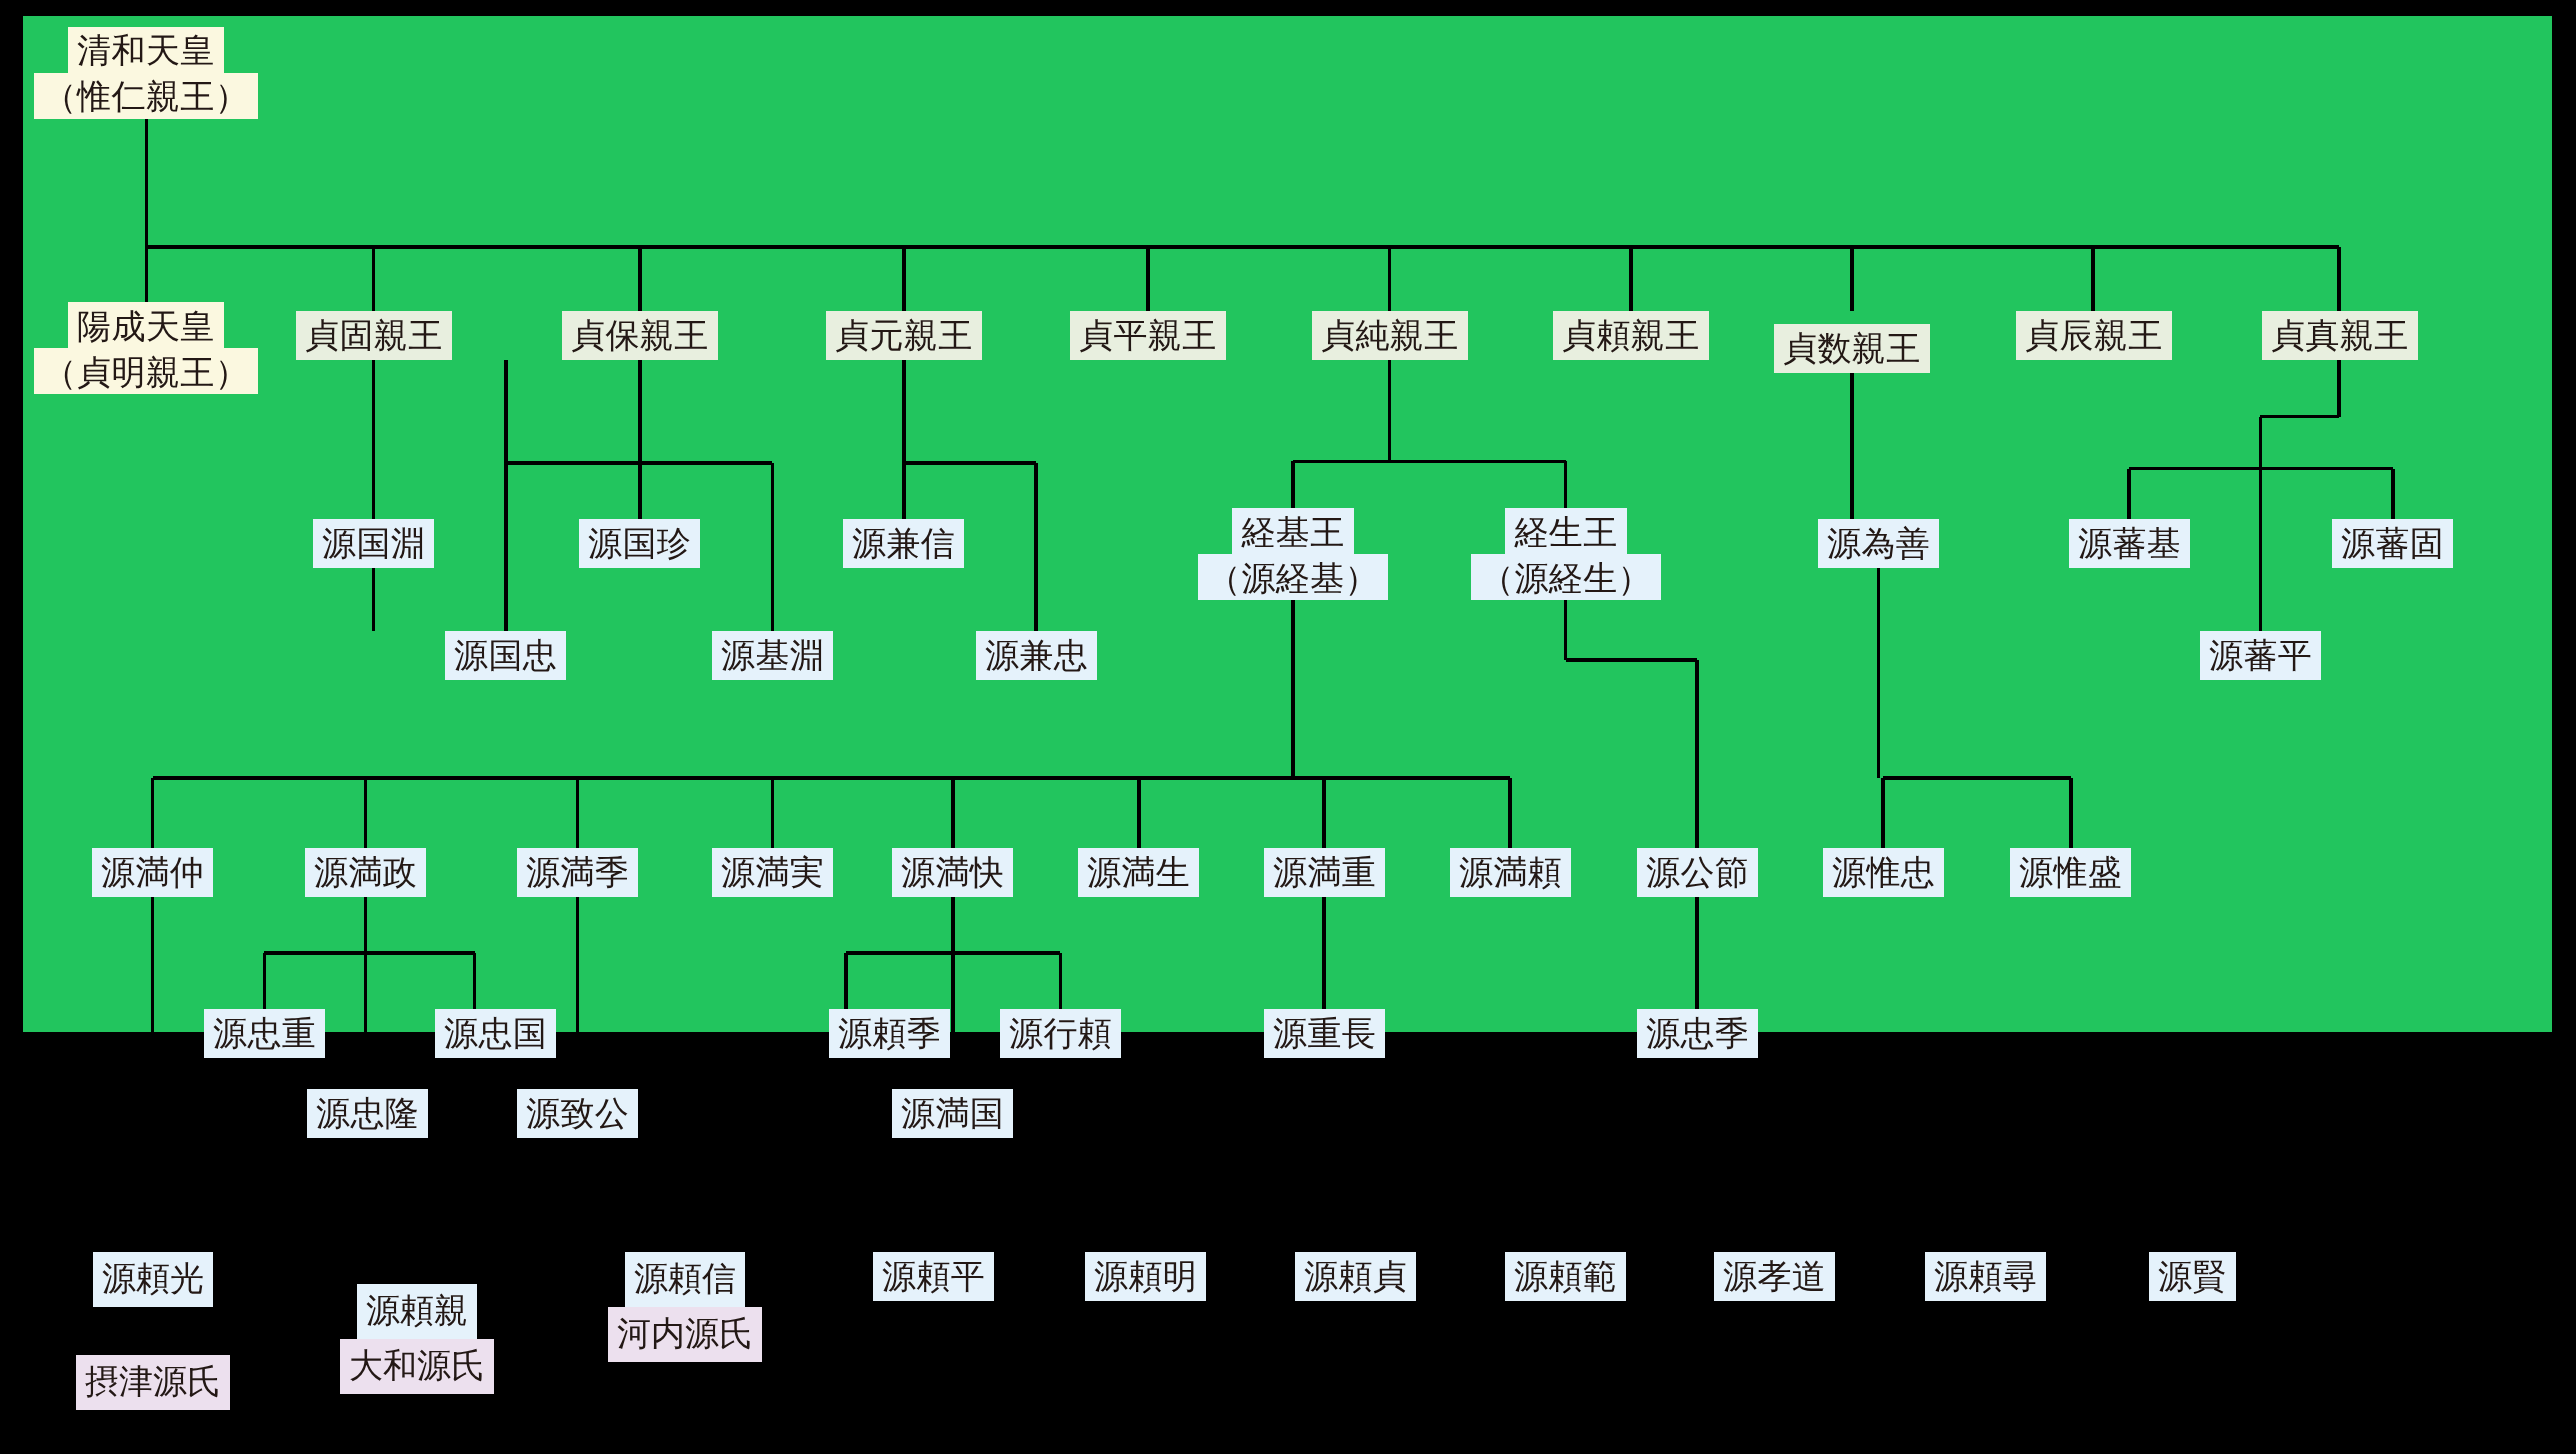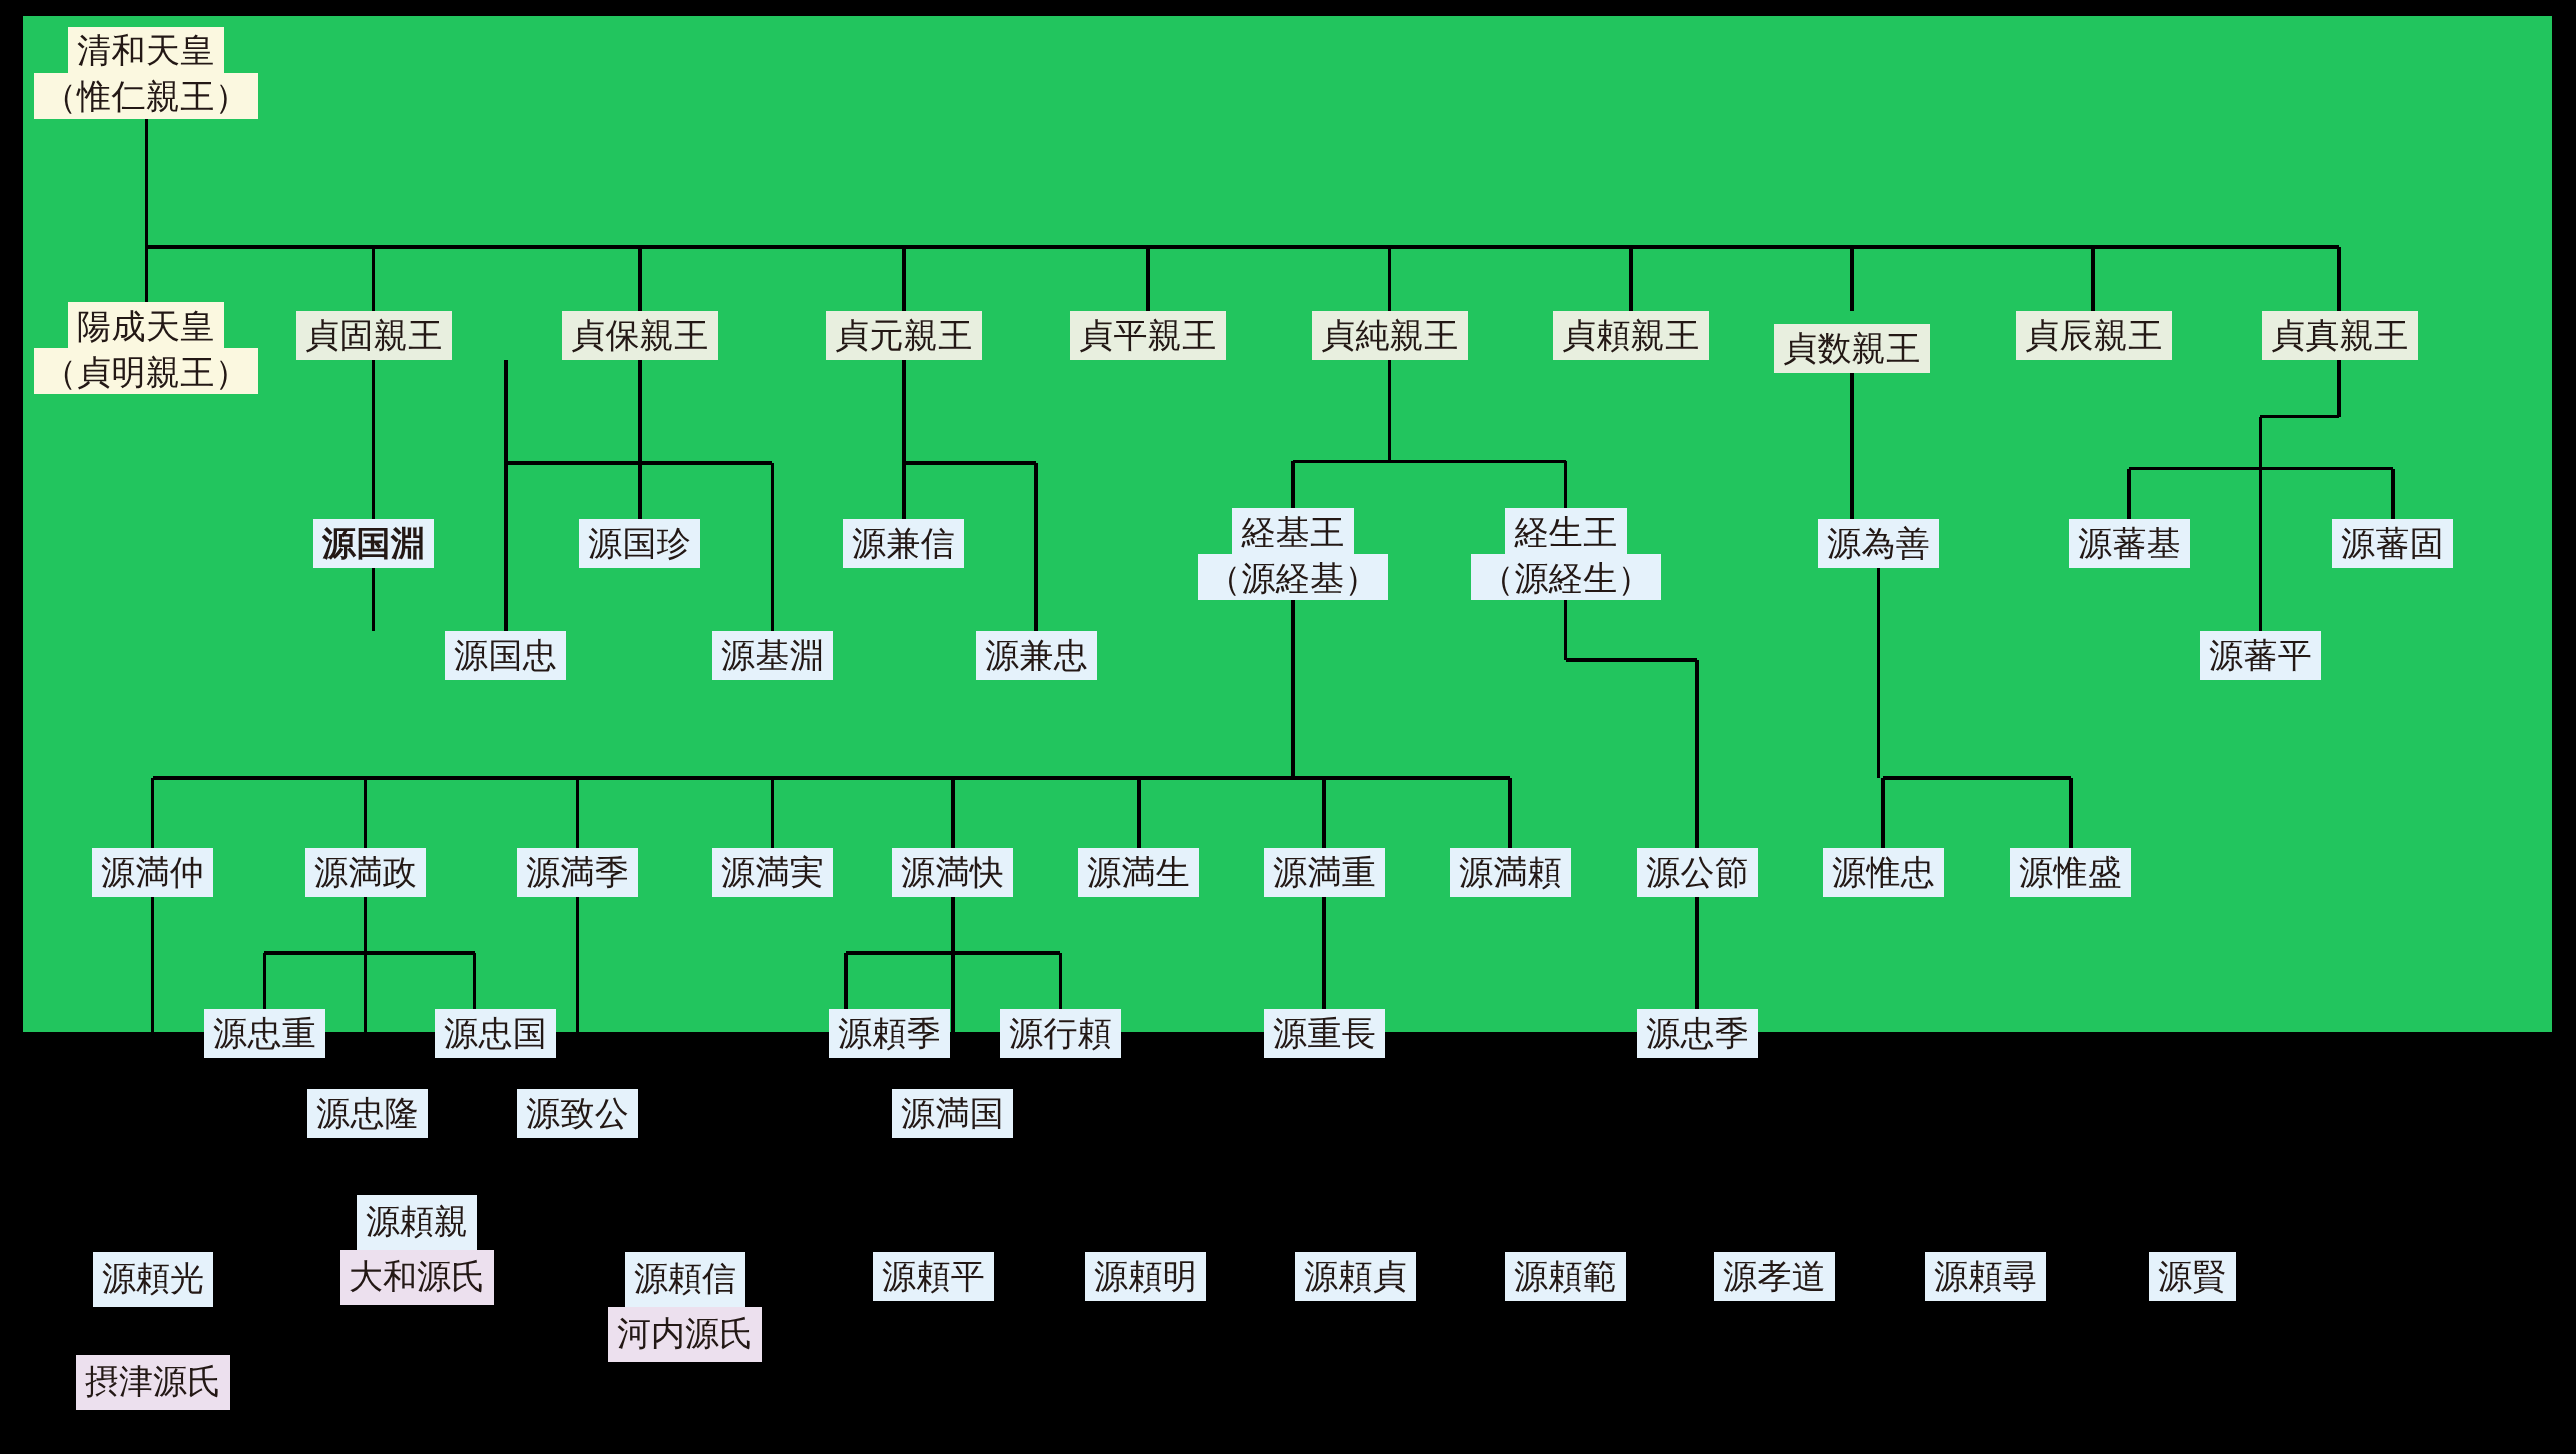--- a/index.html
+++ b/index.html
@@ -155,21 +155,21 @@
       </div>
       <div class="node t-prince" style="left: 1751px; top: 308px; justify-content: center;">
         <span class="lbl">貞数親王</span>
       </div>
       <div class="node t-prince" style="left: 1993px; top: 295px;">
         <span class="lbl">貞辰親王</span>
       </div>
       <div class="node t-prince" style="left: 2239px; top: 295px;">
         <span class="lbl">貞真親王</span>
       </div>
-      <div class="node t-minamoto" style="left: 290px; top: 503px; font-weight: bold;">
+      <div class="node t-minamoto" style="left: 290px; top: 503px;">
         <span class="lbl">源国淵</span>
       </div>
       <div class="node t-minamoto" style="left: 556px; top: 503px;">
         <span class="lbl">源国珍</span>
       </div>
       <div class="node t-minamoto" style="left: 820px; top: 503px;">
         <span class="lbl">源兼信</span>
       </div>
       <div class="node t-minamoto" style="left: 422px; top: 615px;">
         <span class="lbl">源国忠</span>
@@ -257,21 +257,21 @@
       <div class="node t-minamoto" style="left: 1241px; top: 993px;">
         <span class="lbl">源重長</span>
       </div>
       <div class="node t-minamoto" style="left: 1614px; top: 993px;">
         <span class="lbl">源忠季</span>
       </div>
       <div class="clanwrap" style="left: 53px; top: 1236px; gap: 48px;">
         <span class="lbl name">源頼光</span>
         <span class="lbl clan">摂津源氏</span>
       </div>
-      <div class="clanwrap" style="left: 317px; top: 1179px;">
+      <div class="clanwrap" style="left: 317px; top: 1268px;">
         <span class="lbl name">源頼親</span>
         <span class="lbl clan">大和源氏</span>
       </div>
       <div class="clanwrap" style="left: 585px; top: 1236px;">
         <span class="lbl name">源頼信</span>
         <span class="lbl clan">河内源氏</span>
       </div>
       <div class="node t-minamoto" style="left: 850px; top: 1236px;">
         <span class="lbl">源頼平</span>
       </div>

